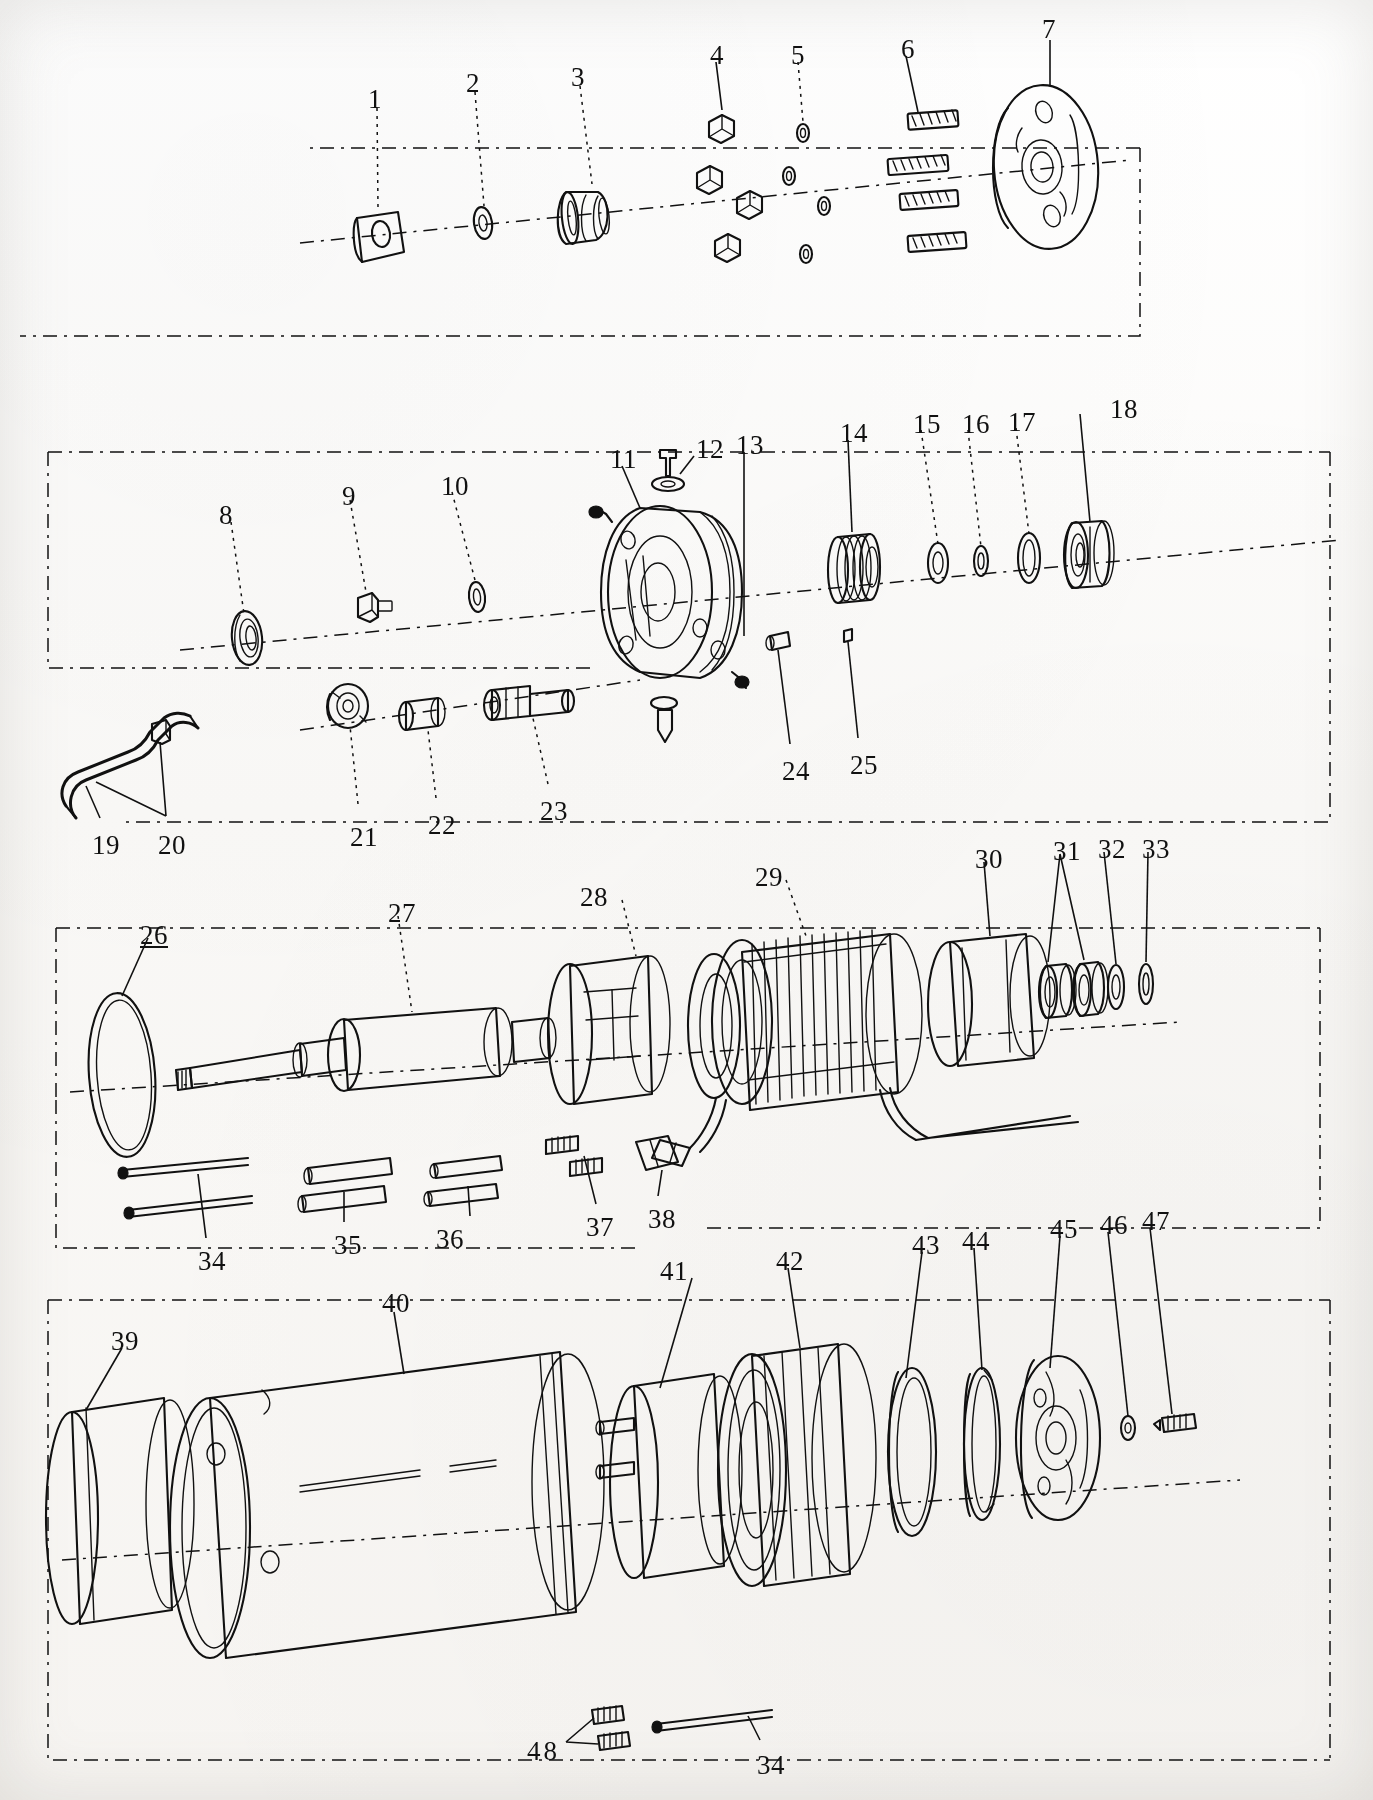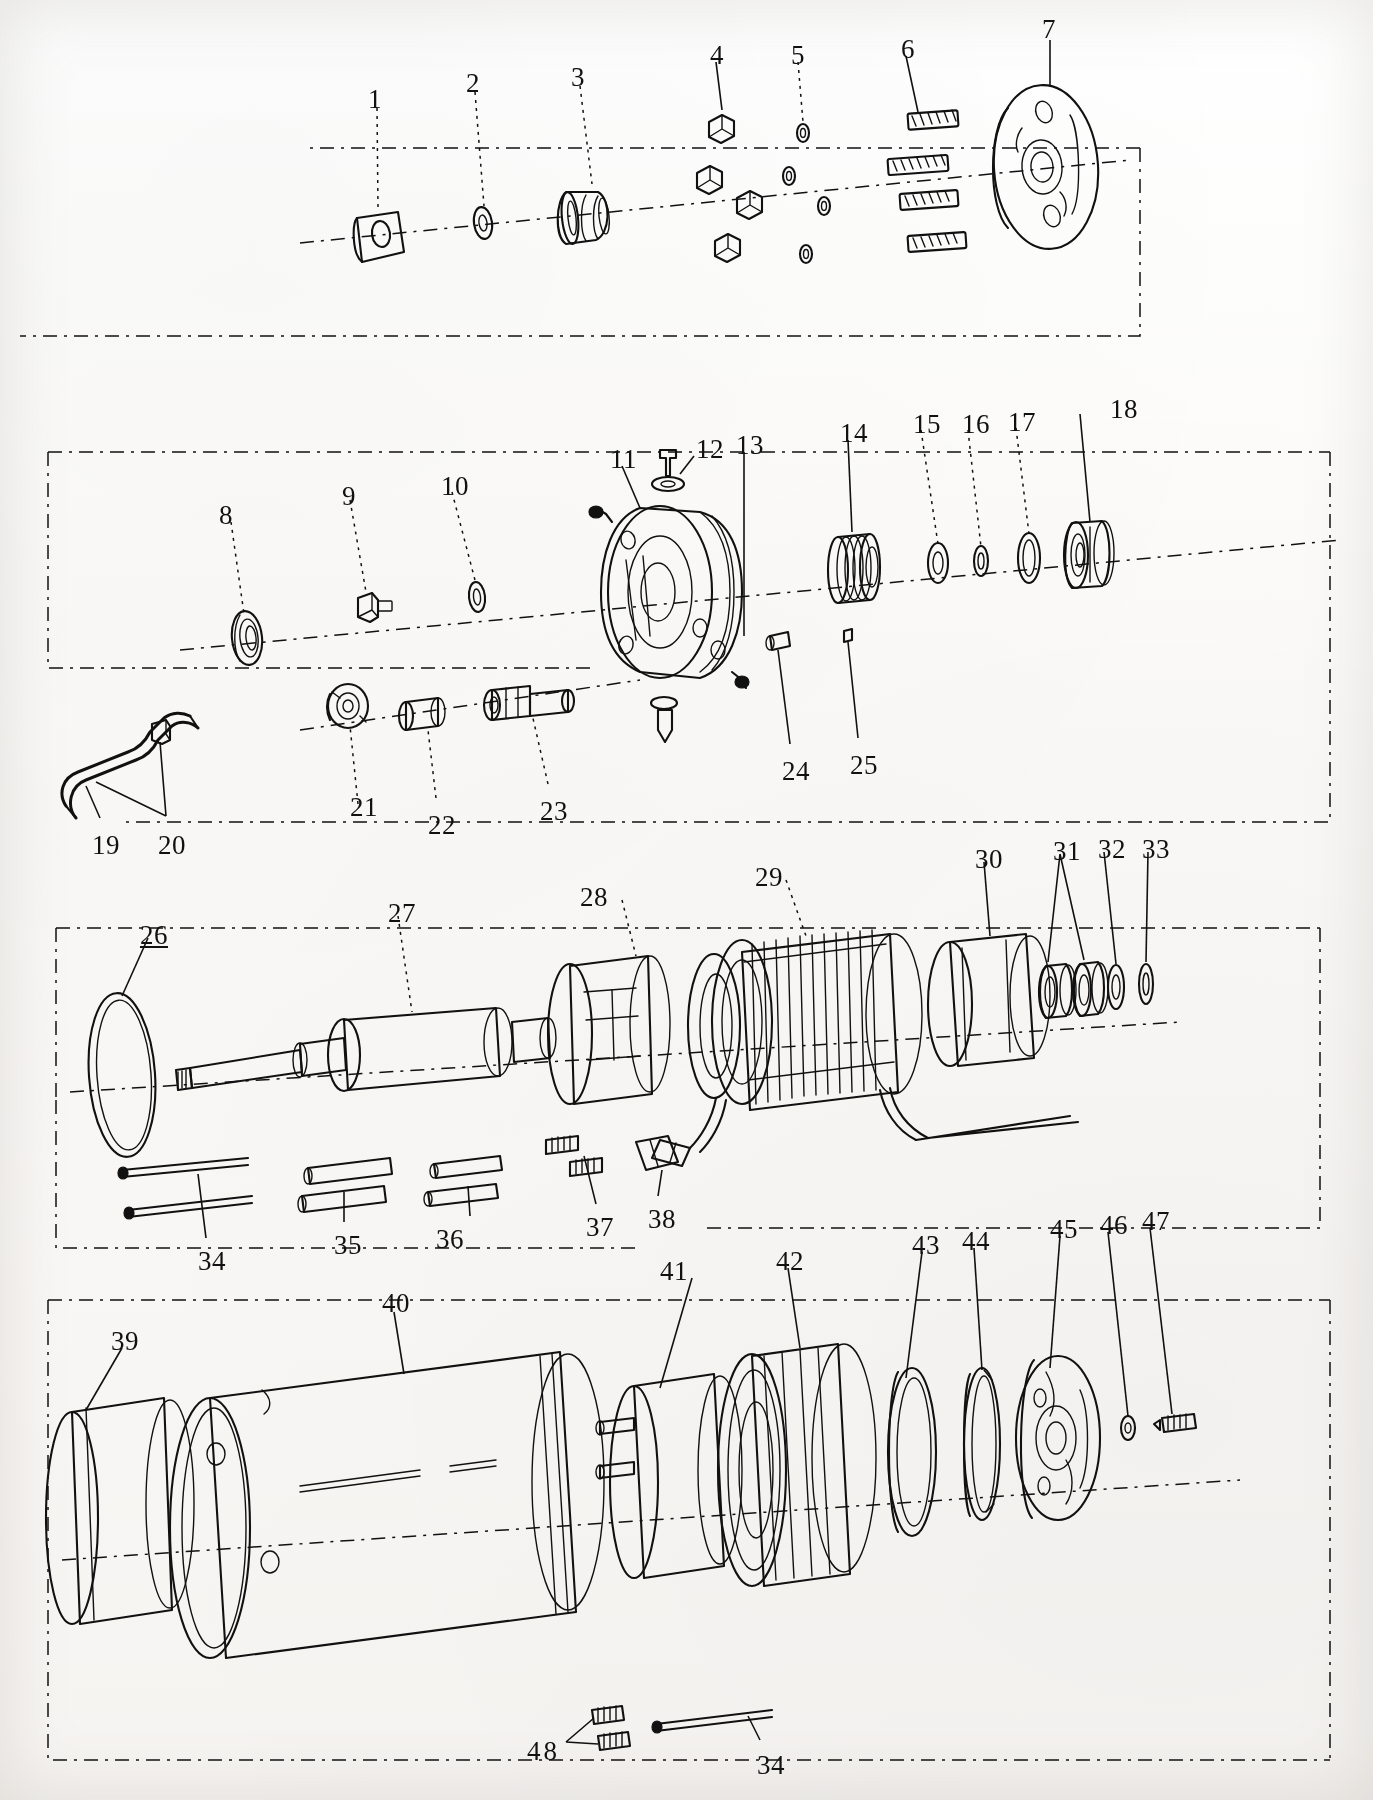--- a/index.html
+++ b/index.html
@@ -531,21 +531,21 @@
   <div class="callout" style="left:696px; top:436px;">12</div>
   <div class="callout" style="left:736px; top:432px;">13</div>
   <div class="callout" style="left:840px; top:420px;">14</div>
   <div class="callout" style="left:913px; top:411px;">15</div>
   <div class="callout" style="left:962px; top:411px;">16</div>
   <div class="callout" style="left:1008px; top:409px;">17</div>
   <div class="callout" style="left:1070px; top:396px;margin-left:40px;">18</div>
 
   <div class="callout" style="left:92px; top:832px;">19</div>
   <div class="callout" style="left:158px; top:832px;">20</div>
-  <div class="callout" style="left:350px; top:794px;">21</div>
+  <div class="callout" style="left:350px; top:824px;">21</div>
   <div class="callout" style="left:428px; top:812px;">22</div>
   <div class="callout" style="left:540px; top:798px;">23</div>
   <div class="callout" style="left:782px; top:758px;">24</div>
   <div class="callout" style="left:850px; top:752px;">25</div>
 
   <div class="callout" style="left:140px; top:922px;text-decoration:underline;">26</div>
   <div class="callout" style="left:388px; top:900px;">27</div>
   <div class="callout" style="left:580px; top:884px;">28</div>
   <div class="callout" style="left:755px; top:864px;">29</div>
   <div class="callout" style="left:975px; top:846px;">30</div>

